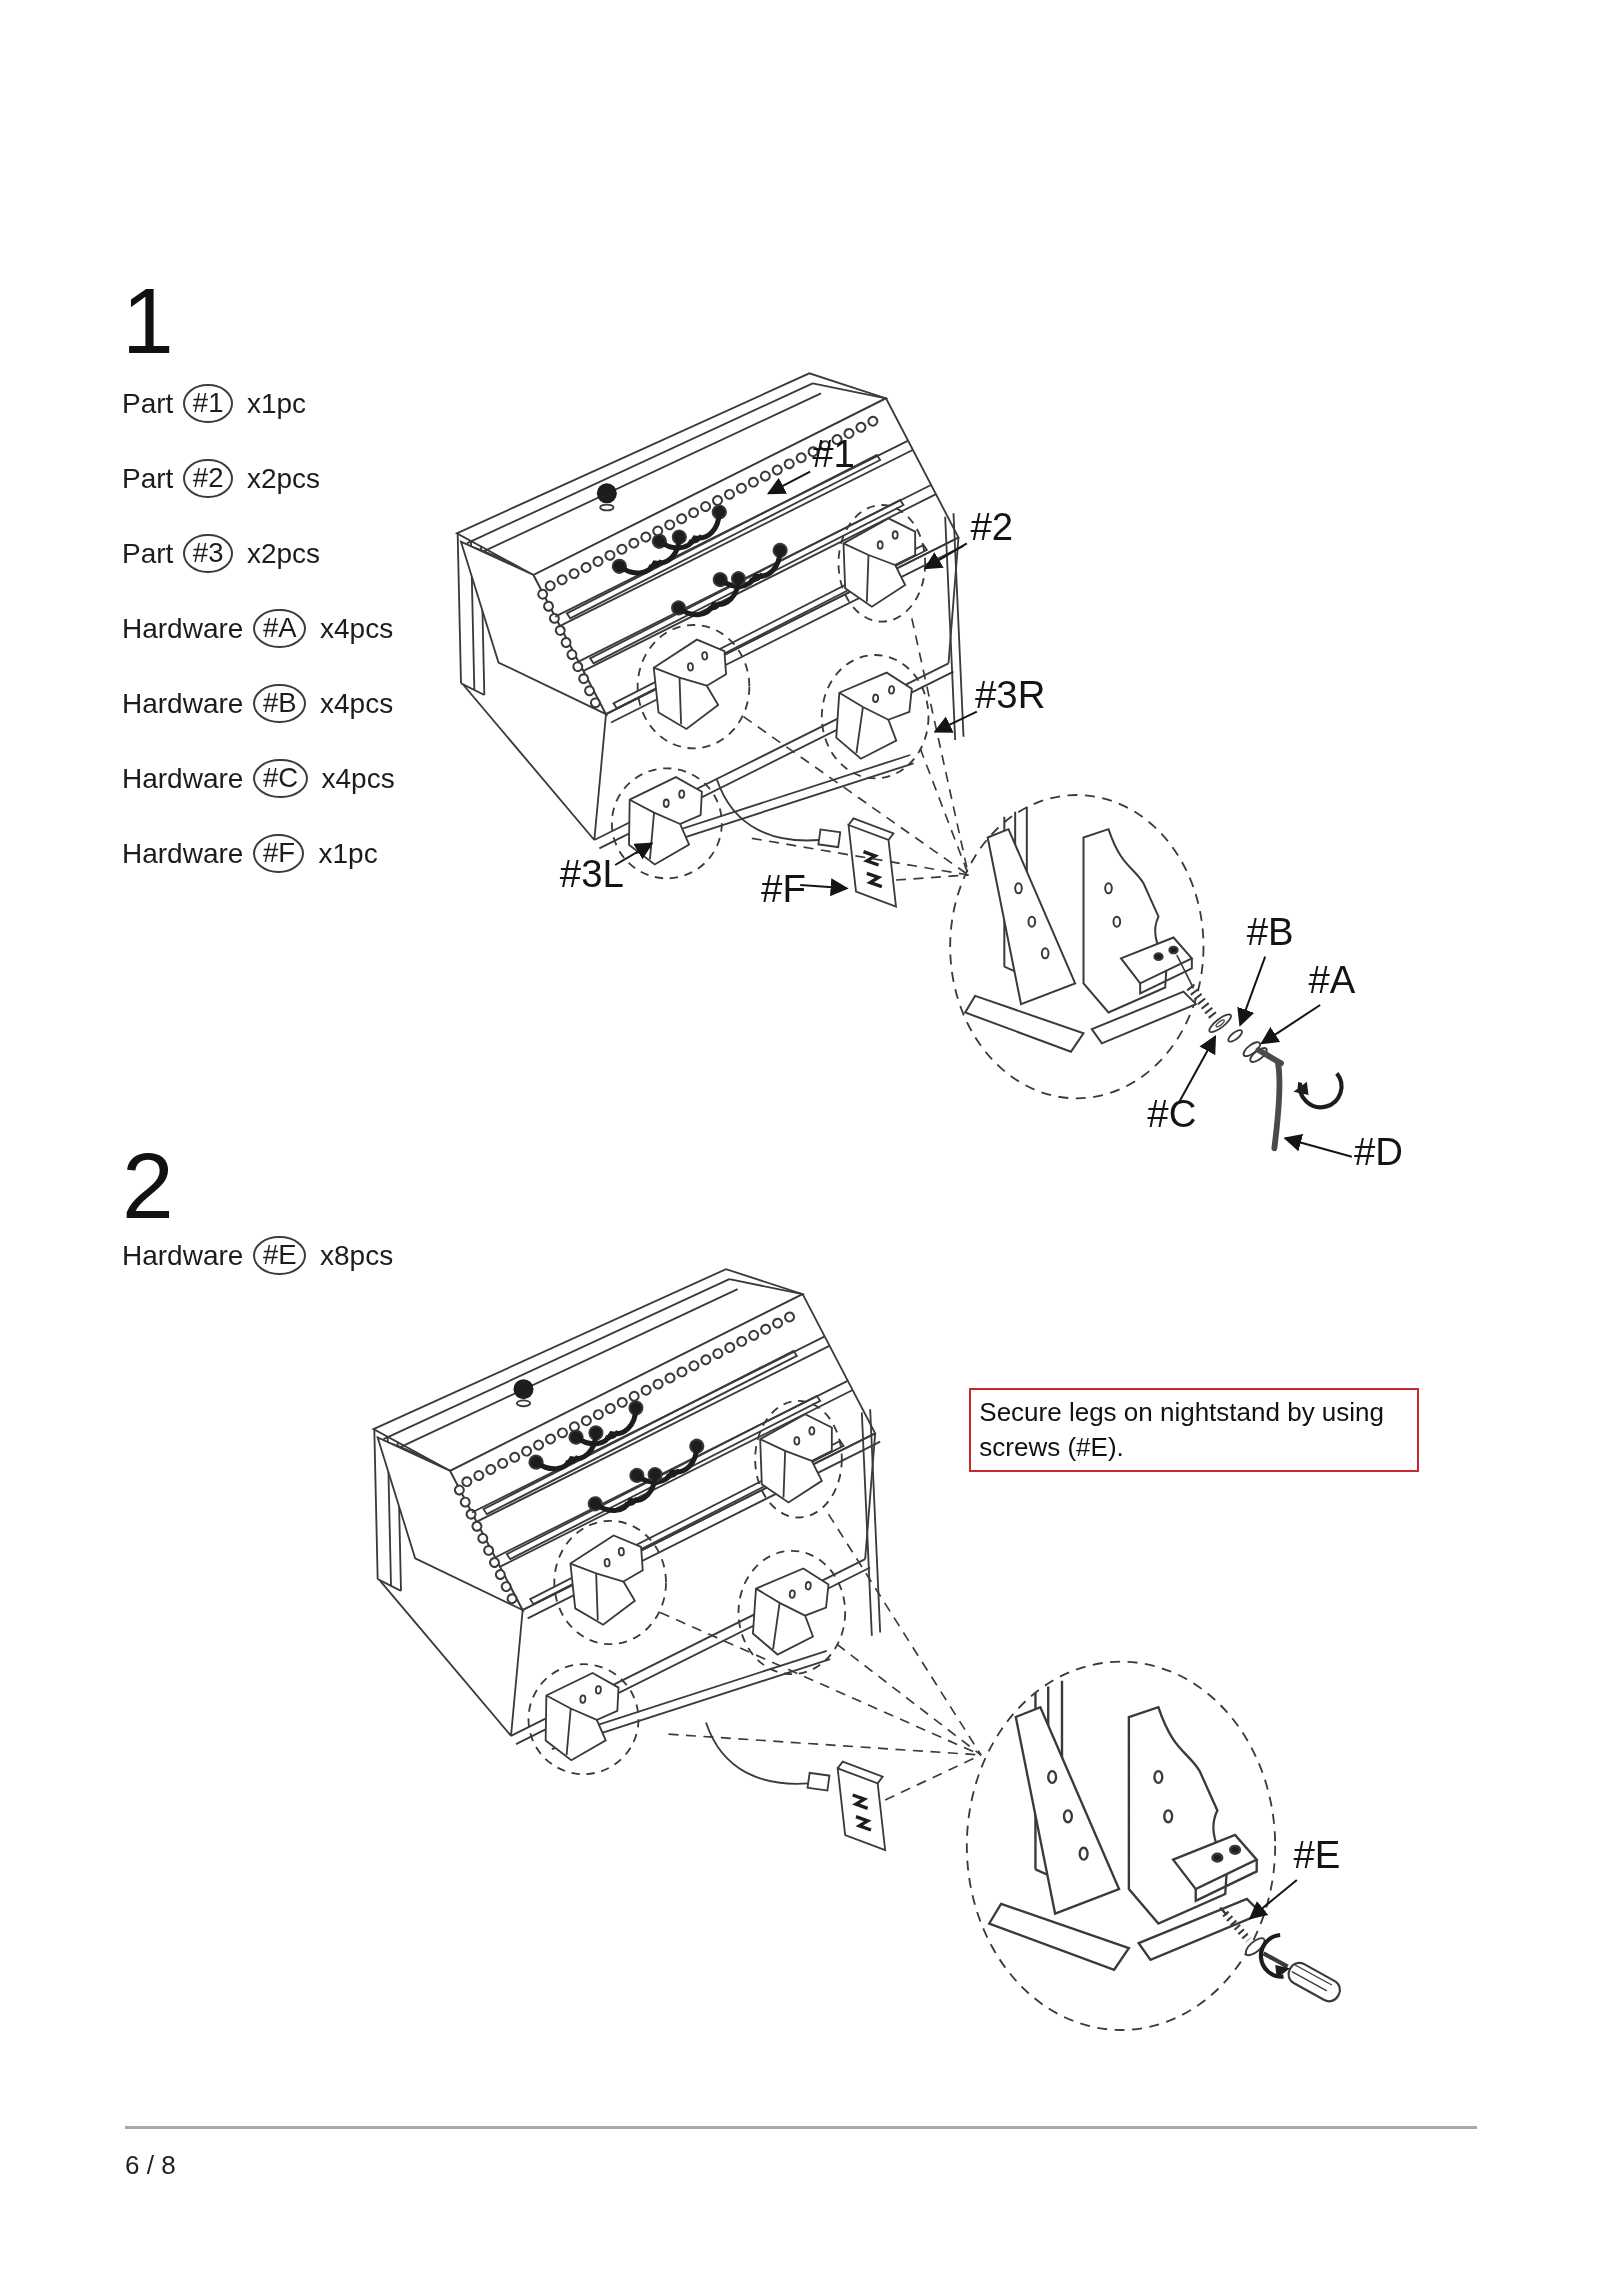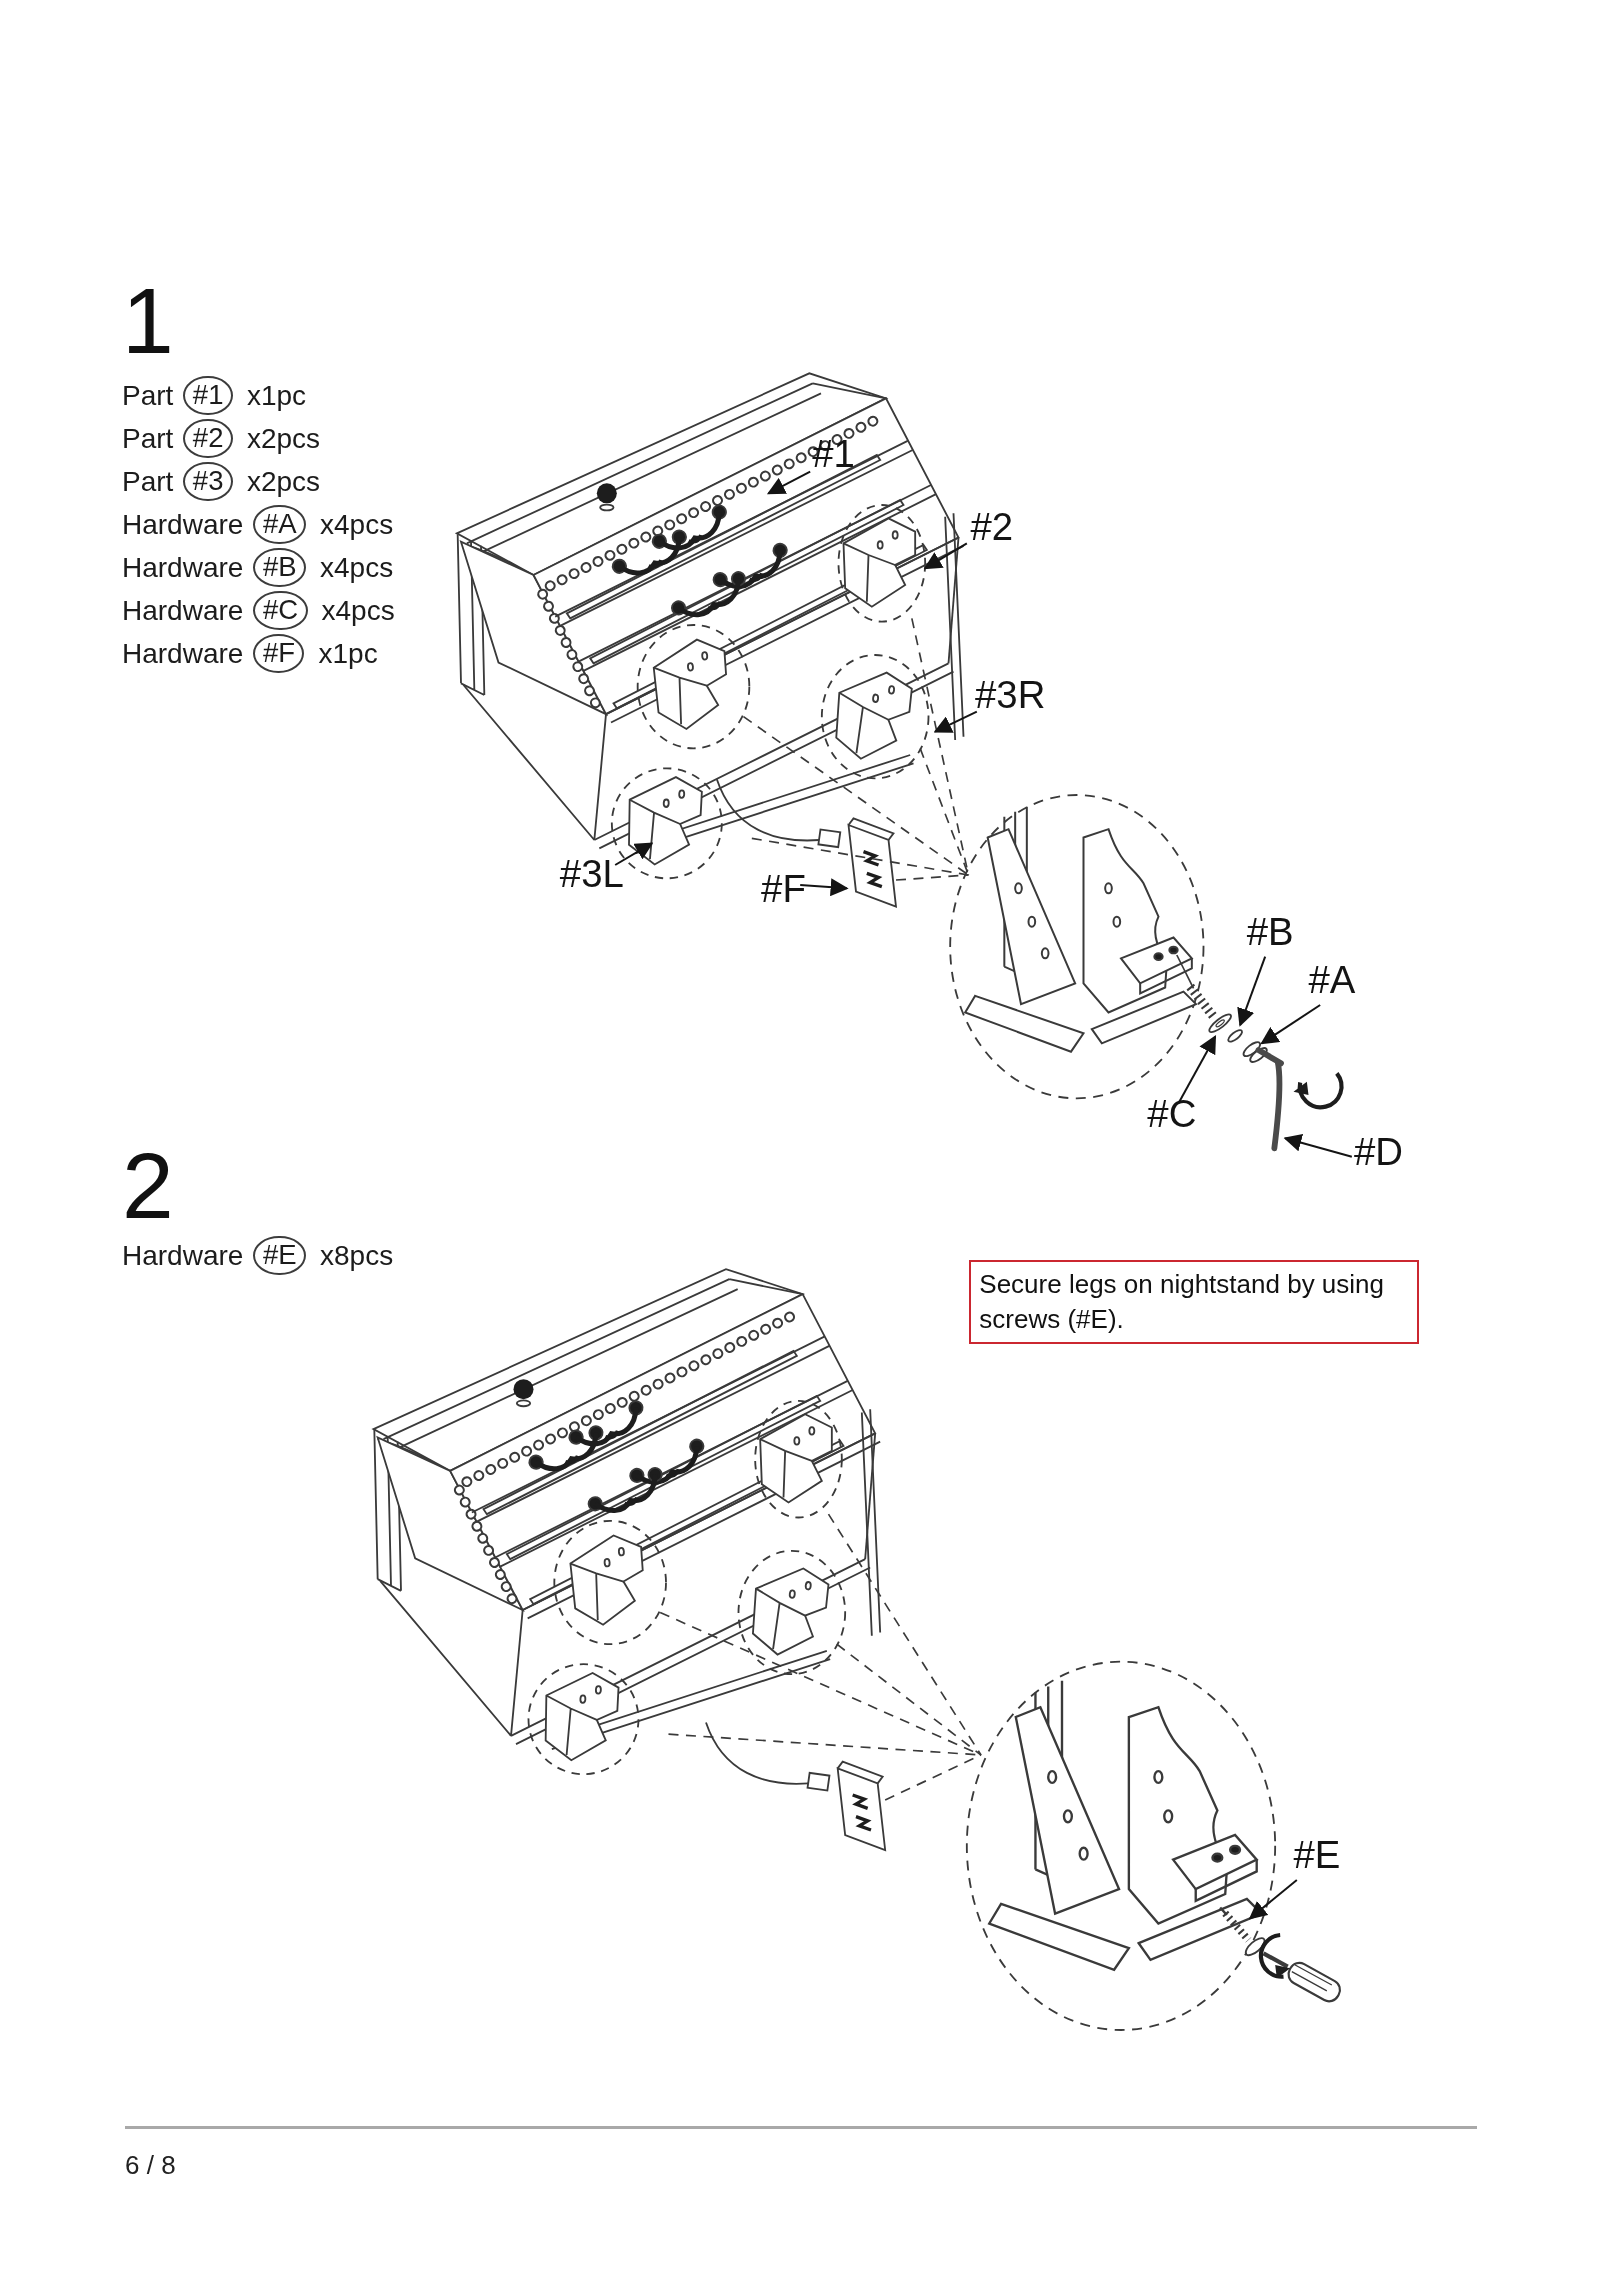--- a/index.html
+++ b/index.html
@@ -24,21 +24,21 @@
   .art{position:absolute;left:0;top:0;}
 </style>
 </head>
 <body>
 
 <div class="page">
 
 
   <div class="step-num" style="left:122px;top:275px;">1</div>
 
-  <div class="plist" style="top:374px;">
+  <div class="plist" style="top:382px;gap:32px;">
     <div class="prow">
       <span class="pfx">Part</span>
       <span class="oval">#1</span>
       <span class="qty">x1pc</span>
     </div>
     <div class="prow">
       <span class="pfx">Part</span>
       <span class="oval">#2</span>
       <span class="qty">x2pcs</span>
     </div>
@@ -73,21 +73,21 @@
   <div class="step-num" style="left:122px;top:1140px;">2</div>
 
   <div class="plist" style="top:1234px;">
     <div class="prow">
       <span class="pfx">Hardware</span>
       <span class="oval">#E</span>
       <span class="qty">x8pcs</span>
     </div>
   </div>
 
-  <div class="note" style="left:969px;top:1260px;width:429px;min-height:58px;">Secure legs on nightstand by using screws (#E).</div>
+  <div class="note" style="left:969px;top:1388px;width:429px;min-height:58px;">Secure legs on nightstand by using screws (#E).</div>
 
   <svg class="art" width="1622" height="2295" viewBox="0 0 1946 2754">
     <defs>
       <marker id="ah" viewBox="0 0 10 10" refX="9" refY="5" markerWidth="9" markerHeight="9" orient="auto-start-reverse">
         <path d="M0,0 L10,5 L0,10 z" fill="#141414"></path>
       </marker>
 
       <g id="hdl">
         <circle cx="-40" cy="0" r="8" fill="#1d1d1d"></circle>
         <circle cx="40" cy="0" r="8" fill="#1d1d1d"></circle>

